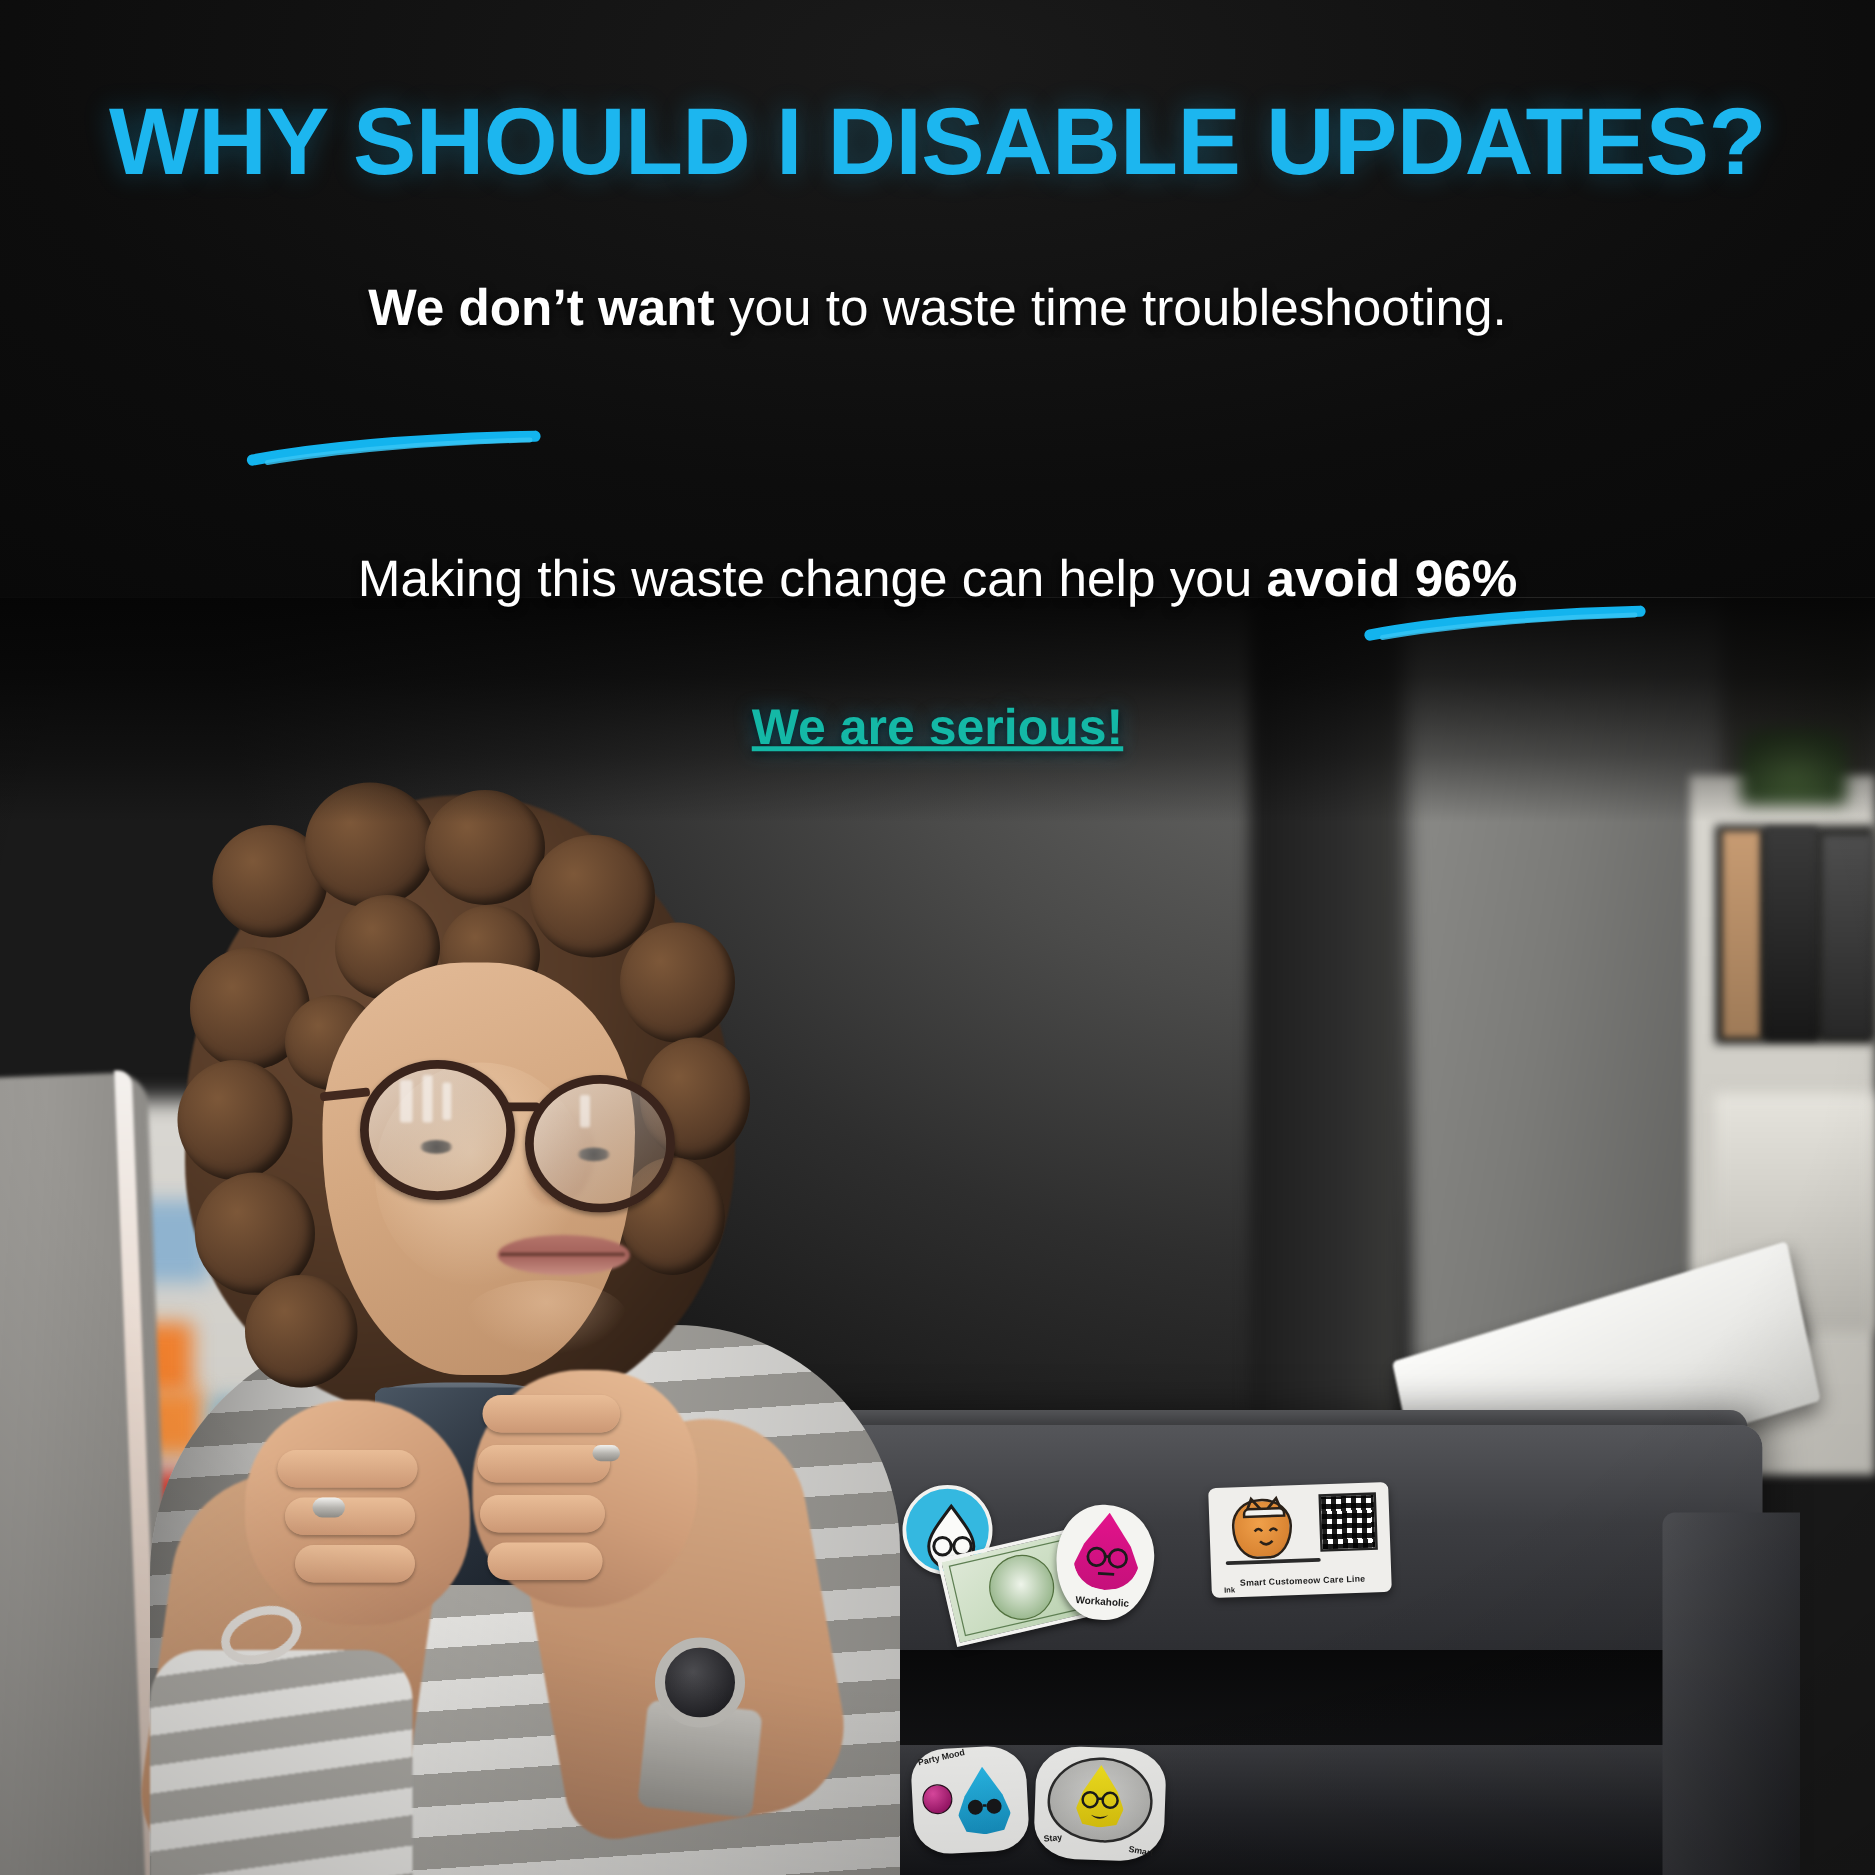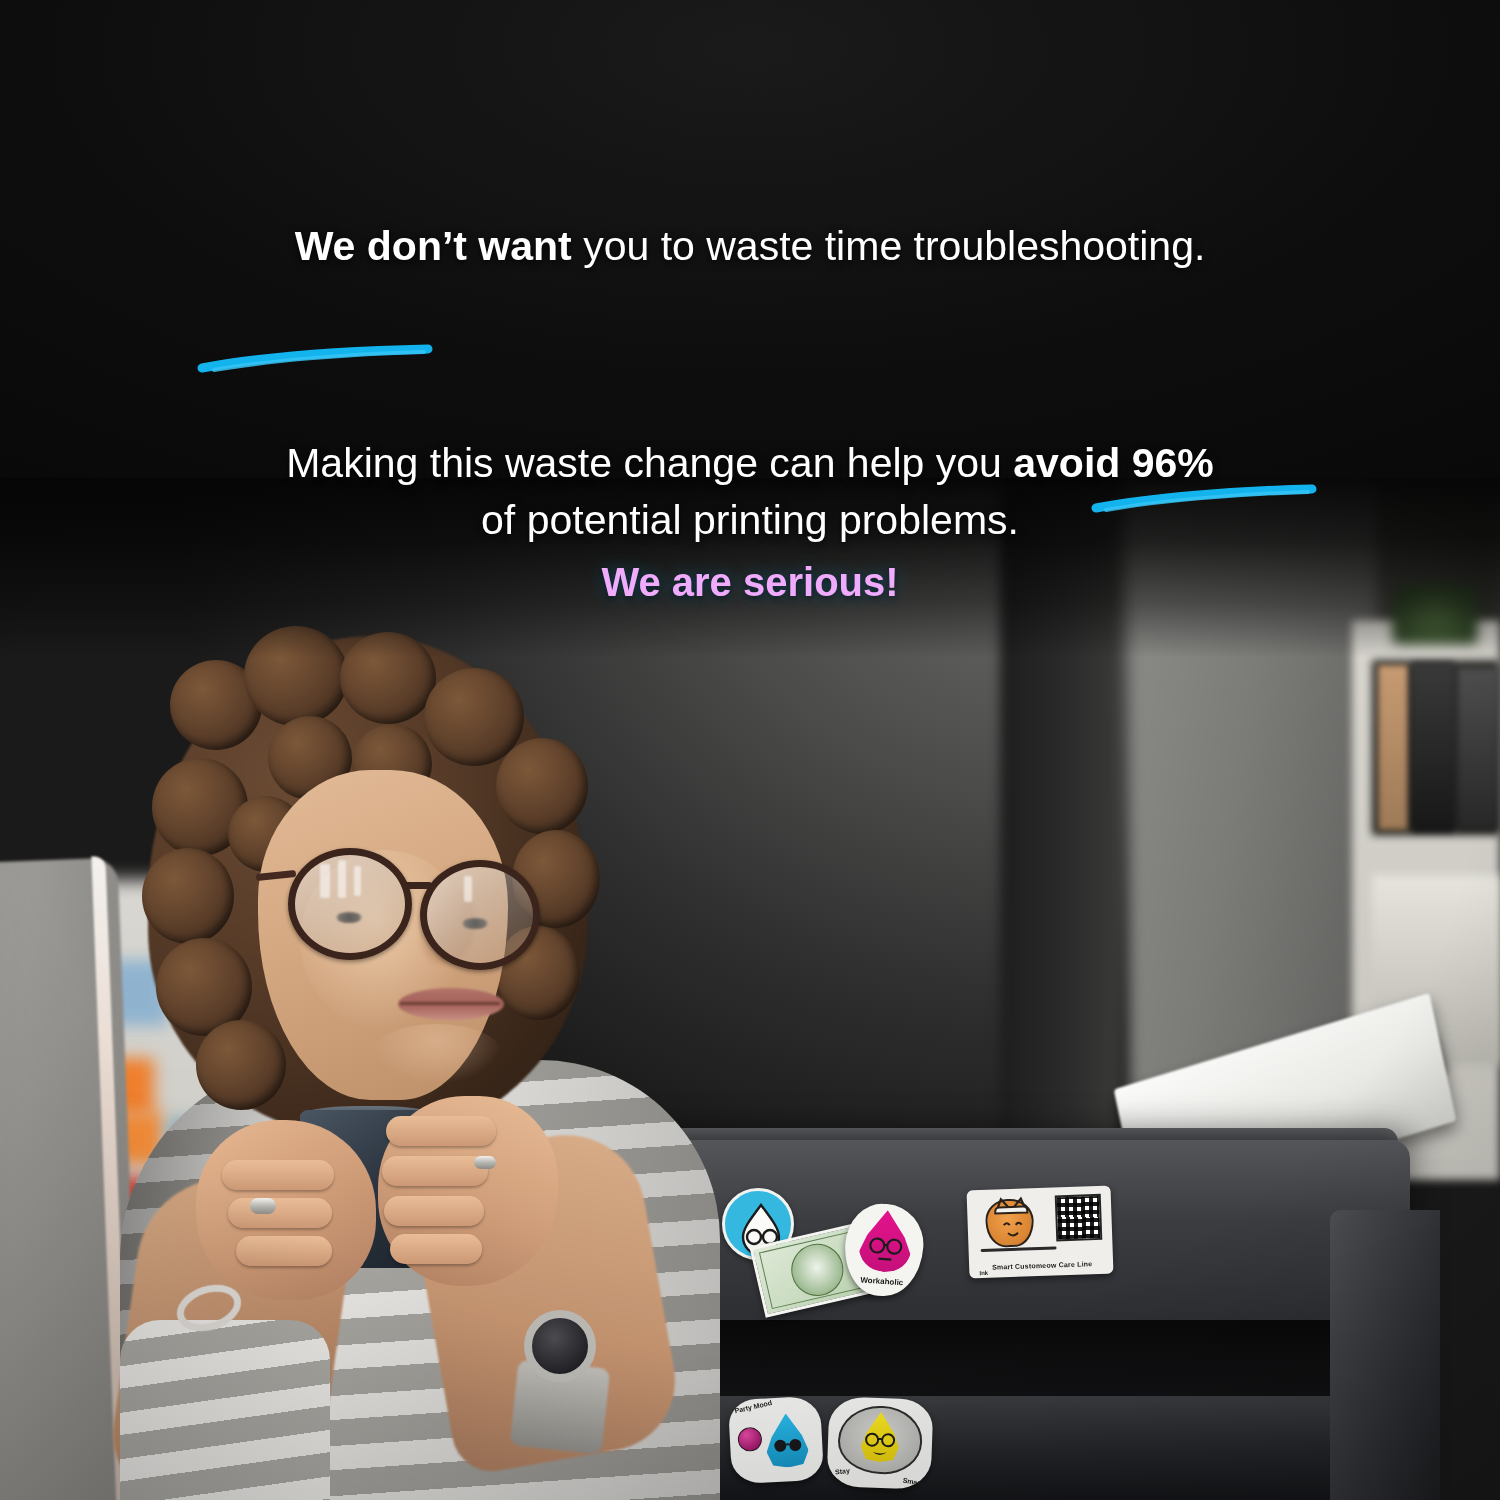--- a/index.html
+++ b/index.html
@@ -541,25 +541,26 @@
     text-shadow: 0 2px 8px rgba(0,0,0,.9);
   }
   #line-1 { top: 223px; }
   #line-2 { top: 285px; }
   #line-3 { top: 440px; }
   #line-4 { top: 497px; }
   .b { font-weight: bold; }
 
   #serious {
     position: absolute; top: 560px; width: 1500px; text-align: center;
-    color: #f0abfc;
+    color: #14b8a6;
     font-size: 40px;
     font-weight: bold;
     white-space: nowrap;
     text-shadow: 0 0 16px rgba(28,182,239,.35), 0 2px 8px rgba(0,0,0,.9);
+    text-decoration: underline;
   }
 
   .marker { position: absolute; pointer-events: none; }
   #marker-1 { left: 196px;  top: 338px; width: 240px; height: 40px; }
   #marker-2 { left: 1090px; top: 480px; width: 230px; height: 40px; }
 </style>
 </head>
 <body>
 
 <div id="stage">
@@ -730,32 +731,32 @@
     </div>
 
     <div id="vignette"></div>
   </div>
 
   <div id="band"></div>
   <div id="band-fade"></div>
 
   <div id="text-layer">
 
+    <div id="headline">WHY SHOULD I DISABLE UPDATES?</div>
 
     <div class="body-line" id="line-1"><span class="b">We don’t want</span><span> you to waste time troubleshooting.</span></div>
 
 
     <svg class="marker" id="marker-1" viewBox="0 0 240 40">
       <path d="M6 30 C60 20 140 13 232 11" fill="none" stroke="#13B4EE" stroke-width="9" stroke-linecap="round"></path>
       <path d="M18 32 C70 23 150 16 228 14" fill="none" stroke="#36C4F4" stroke-width="4" stroke-linecap="round" opacity=".85"></path>
     </svg>
 
     <div class="body-line" id="line-3"><span>Making this waste change can help you </span><span class="b">avoid 96%</span></div>
 
-    <div class="body-line" id="line-4">of potential printing problems.</div>
 
     <svg class="marker" id="marker-2" viewBox="0 0 230 40">
       <path d="M6 28 C58 18 140 11 222 9" fill="none" stroke="#13B4EE" stroke-width="9" stroke-linecap="round"></path>
       <path d="M16 30 C66 21 146 14 218 12" fill="none" stroke="#36C4F4" stroke-width="4" stroke-linecap="round" opacity=".85"></path>
     </svg>
 
     <div id="serious">We are serious!</div>
   </div>
 
 </div>

